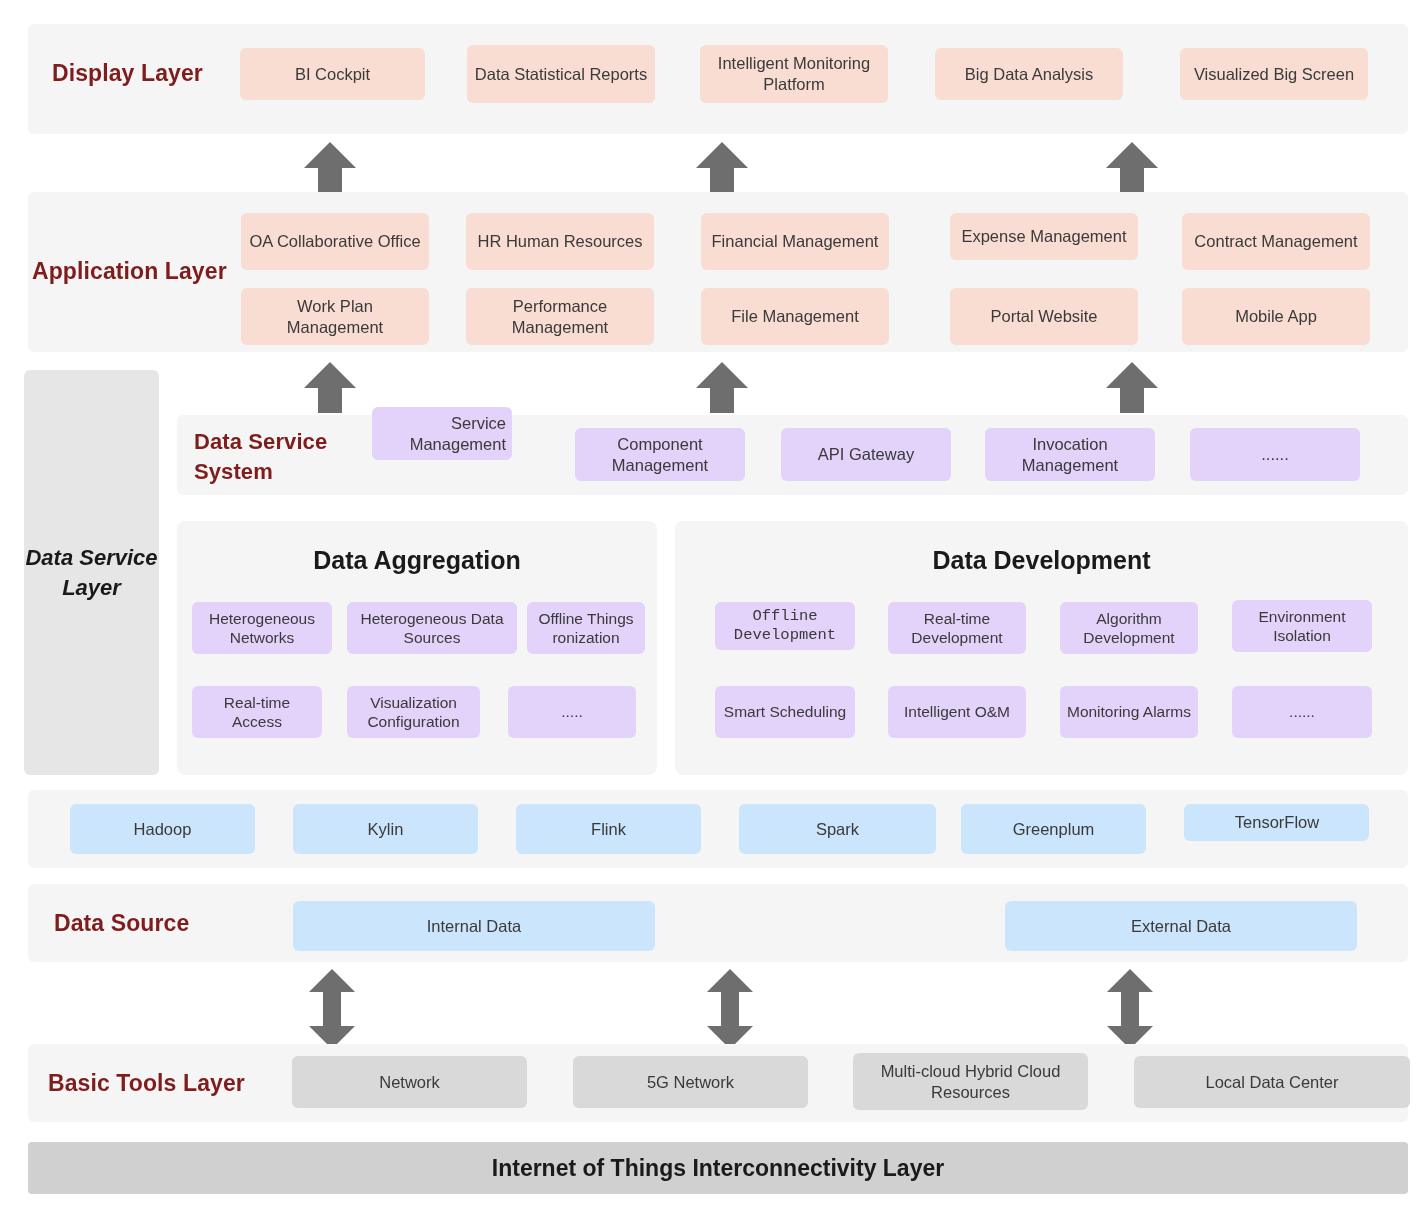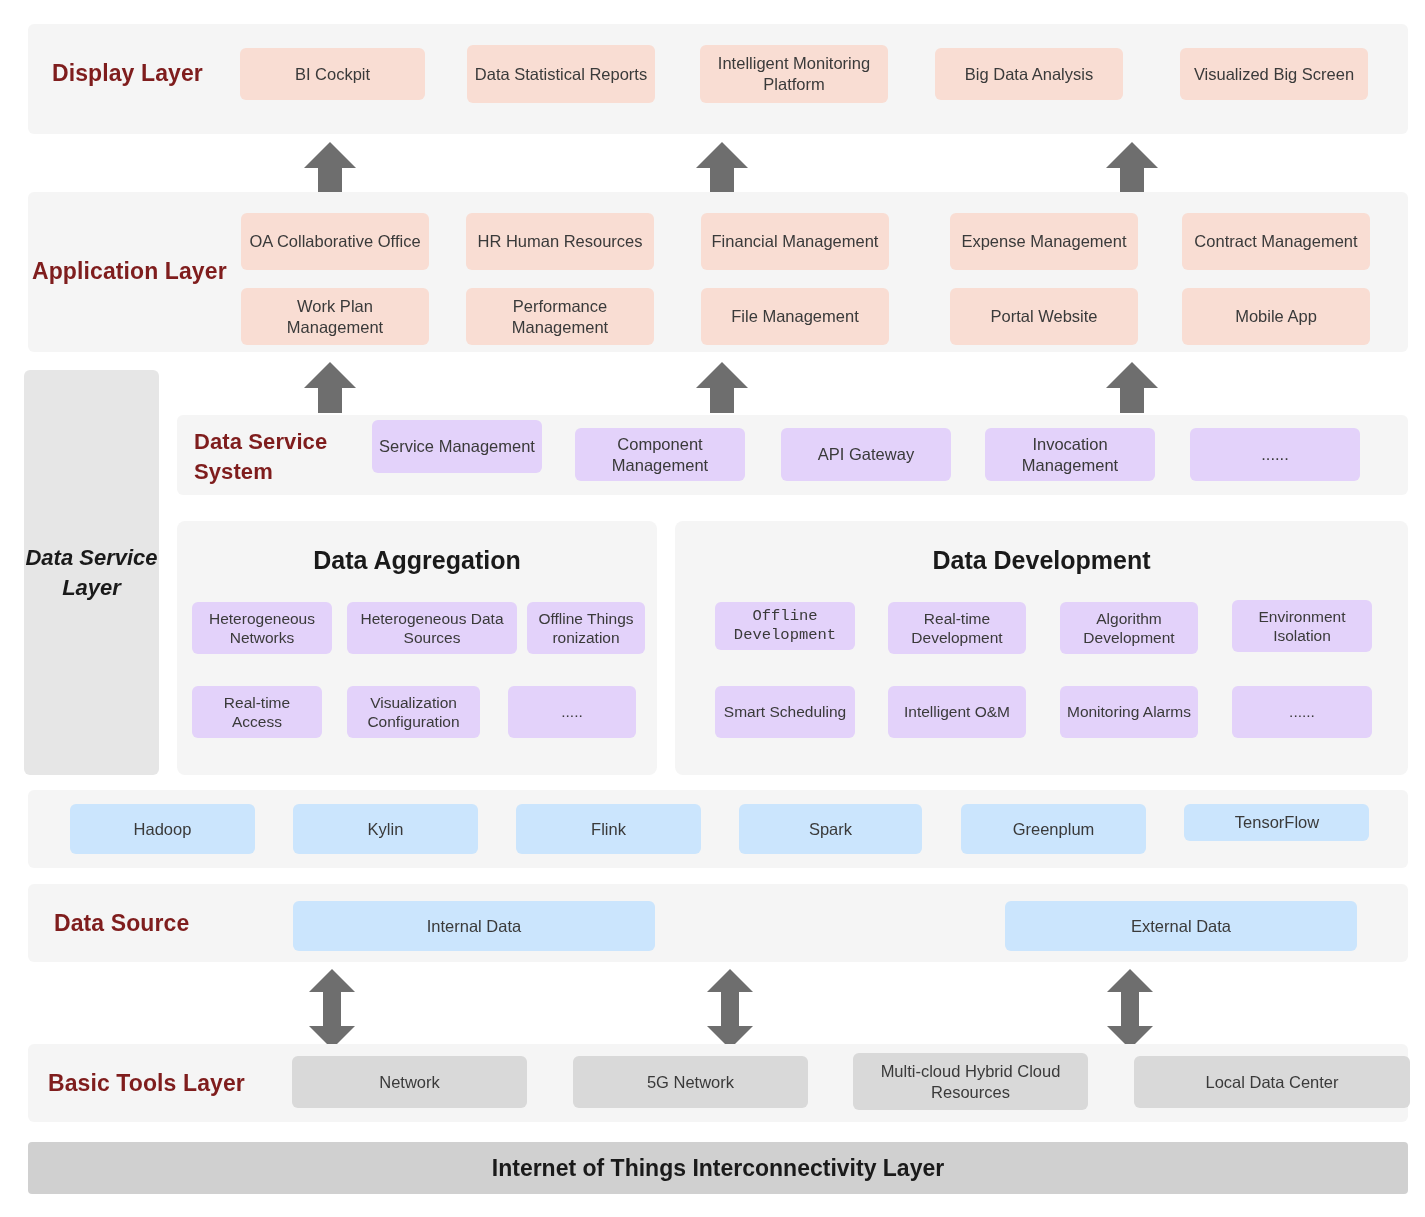--- a/index.html
+++ b/index.html
@@ -117,21 +117,21 @@
         <path d="M30 2 L56 28 L42 28 L42 53 L18 53 L18 28 L4 28 Z" fill="#6e6e6e"></path>
       </svg>
   </div>
 
   <div class="band" style="left:28px;top:192px;width:1380px;height:160px;"></div>
   <div class="band-label" style="left:32px;top:258px;">Application Layer</div>
 
   <div class="chip peach" style="left:241px;top:213px;width:188px;height:57px;">OA Collaborative Office</div>
   <div class="chip peach" style="left:466px;top:213px;width:188px;height:57px;">HR Human Resources</div>
   <div class="chip peach" style="left:701px;top:213px;width:188px;height:57px;">Financial Management</div>
-  <div class="chip peach" style="left:950px;top:213px;width:188px;height:57px;">Expense Management</div>
+  <div class="chip peach" style="left:950px;top:213px;width:188px;height:47px;">Expense Management</div>
   <div class="chip peach" style="left:1182px;top:213px;width:188px;height:57px;">Contract Management</div>
 
   <div class="chip peach" style="left:241px;top:288px;width:188px;height:57px;">Work Plan Management</div>
   <div class="chip peach" style="left:466px;top:288px;width:188px;height:57px;">Performance Management</div>
   <div class="chip peach" style="left:701px;top:288px;width:188px;height:57px;">File Management</div>
   <div class="chip peach" style="left:950px;top:288px;width:188px;height:57px;">Portal Website</div>
   <div class="chip peach" style="left:1182px;top:288px;width:188px;height:57px;">Mobile App</div>
 
   <div class="arrow" style="left:300px;top:360px;">
     <svg width="60" height="55" viewBox="0 0 60 55">
@@ -147,21 +147,21 @@
     <svg width="60" height="55" viewBox="0 0 60 55">
         <path d="M30 2 L56 28 L42 28 L42 53 L18 53 L18 28 L4 28 Z" fill="#6e6e6e"></path>
       </svg>
   </div>
 
   <div class="vlabel" style="left:24px;top:370px;width:135px;height:405px;font-style:italic;">Data Service Layer</div>
 
   <div class="band" style="left:177px;top:415px;width:1231px;height:80px;"></div>
   <div class="band-label" style="left:194px;top:427px;width:160px;white-space:normal;line-height:1.35;font-size:22px;">Data Service System</div>
 
-  <div class="chip purple" style="left:372px;top:420px;width:170px;height:53px;text-align:right;">Service Management</div>
+  <div class="chip purple" style="left:372px;top:407px;width:140px;height:53px;text-align:right;">Service Management</div>
   <div class="chip purple" style="left:575px;top:428px;width:170px;height:53px;">Component Management</div>
   <div class="chip purple" style="left:985px;top:428px;width:170px;height:53px;">Invocation Management</div>
   <div class="chip purple" style="left:781px;top:428px;width:170px;height:53px;">API Gateway</div>
   <div class="chip purple" style="left:1190px;top:428px;width:170px;height:53px;">......</div>
 
   <div class="panel" style="left:177px;top:521px;width:480px;height:254px;"></div>
   <div class="panel-title" style="left:177px;top:546px;width:480px;">Data Aggregation</div>
 
   <div class="chip purple sm" style="left:192px;top:602px;width:140px;height:52px;">Heterogeneous Networks</div>
   <div class="chip purple sm" style="left:347px;top:602px;width:170px;height:52px;">Heterogeneous Data Sources</div>
@@ -182,21 +182,21 @@
   <div class="chip purple sm" style="left:715px;top:686px;width:140px;height:52px;">Smart Scheduling</div>
   <div class="chip purple sm" style="left:888px;top:686px;width:138px;height:52px;">Intelligent O&amp;M</div>
   <div class="chip purple sm" style="left:1060px;top:686px;width:138px;height:52px;">Monitoring Alarms</div>
   <div class="chip purple sm" style="left:1232px;top:686px;width:140px;height:52px;">......</div>
 
   <div class="band" style="left:28px;top:790px;width:1380px;height:78px;"></div>
 
   <div class="chip blue" style="left:70px;top:804px;width:185px;height:50px;">Hadoop</div>
   <div class="chip blue" style="left:293px;top:804px;width:185px;height:50px;">Kylin</div>
   <div class="chip blue" style="left:516px;top:804px;width:185px;height:50px;">Flink</div>
-  <div class="chip blue" style="left:739px;top:804px;width:183px;height:50px;">Spark</div>
+  <div class="chip blue" style="left:739px;top:804px;width:197px;height:50px;">Spark</div>
   <div class="chip blue" style="left:961px;top:804px;width:185px;height:50px;">Greenplum</div>
   <div class="chip blue" style="left:1184px;top:804px;width:185px;height:37px;padding-left:7px;">TensorFlow</div>
 
   <div class="band" style="left:28px;top:884px;width:1380px;height:78px;"></div>
   <div class="band-label" style="left:54px;top:910px;">Data Source</div>
 
   <div class="chip blue" style="left:293px;top:901px;width:362px;height:50px;">Internal Data</div>
   <div class="chip blue" style="left:1005px;top:901px;width:352px;height:50px;">External Data</div>
 
   <div class="arrow" style="left:306px;top:968px;">

